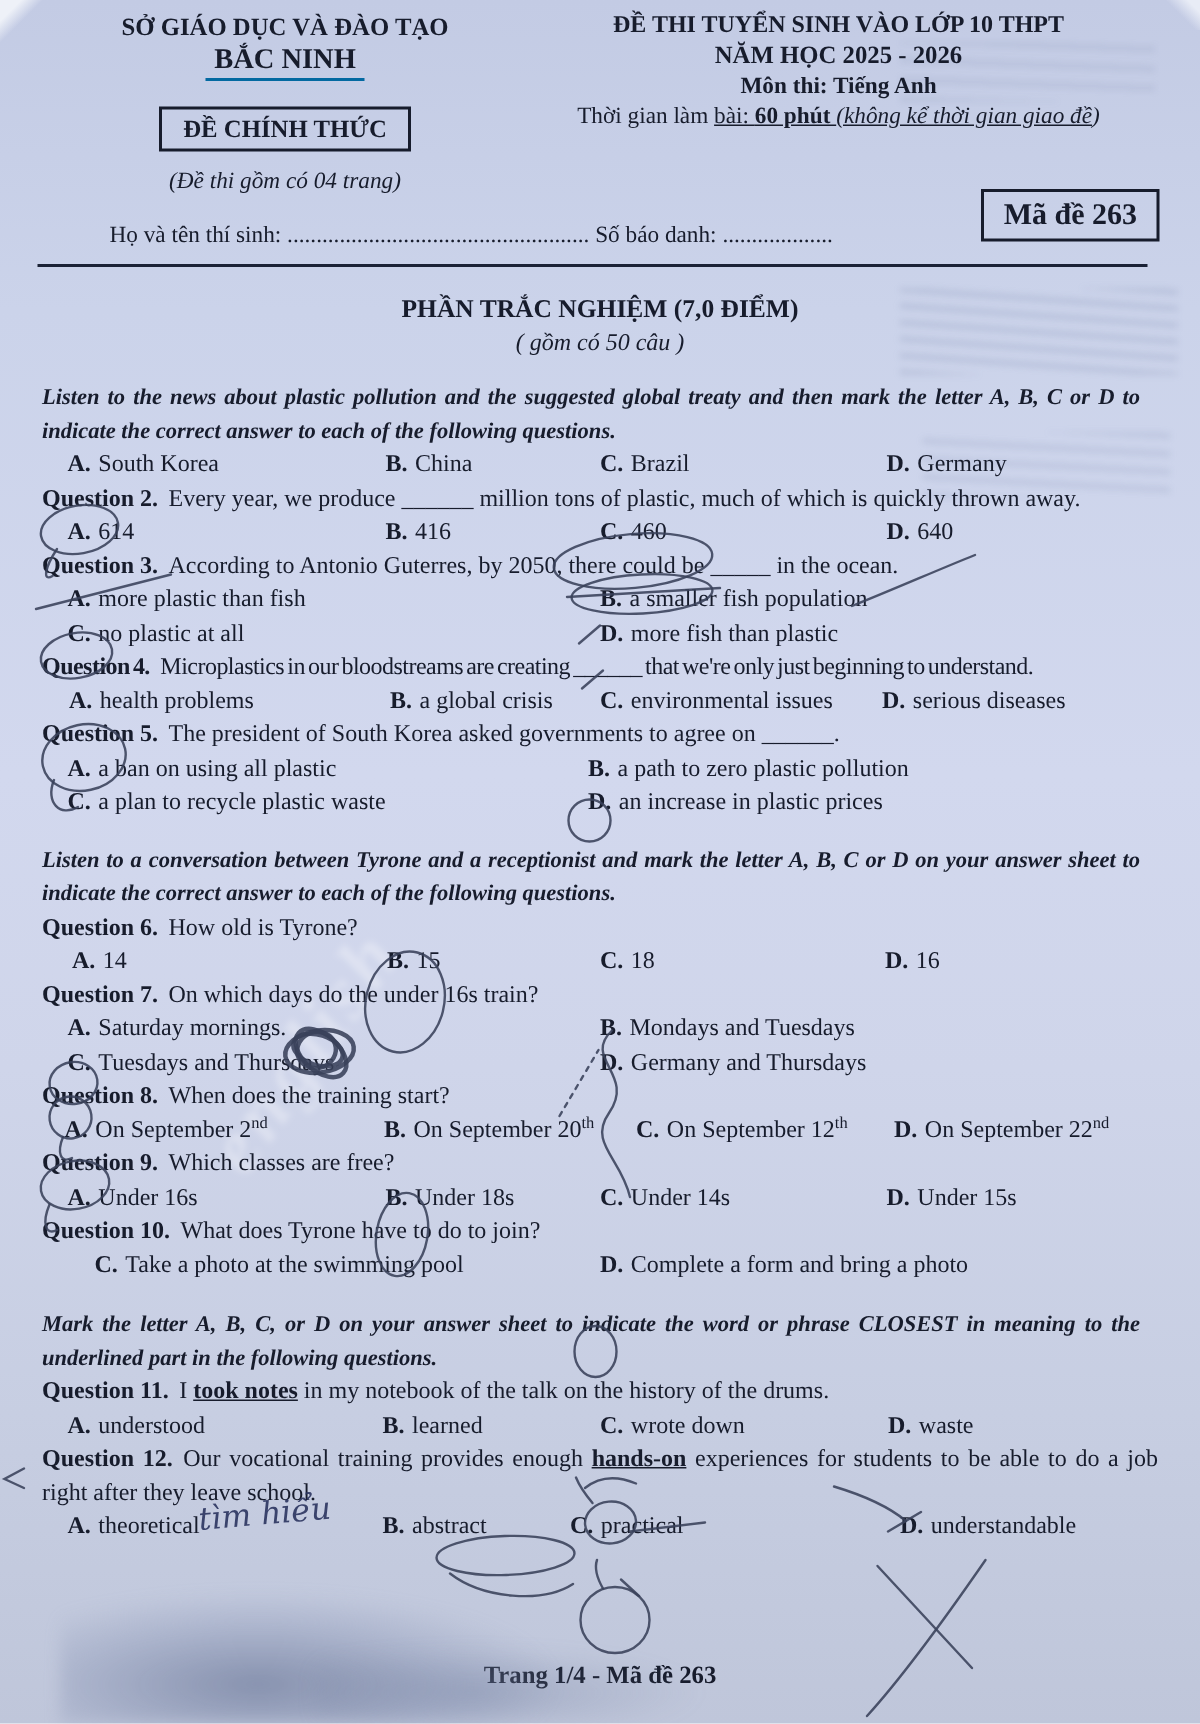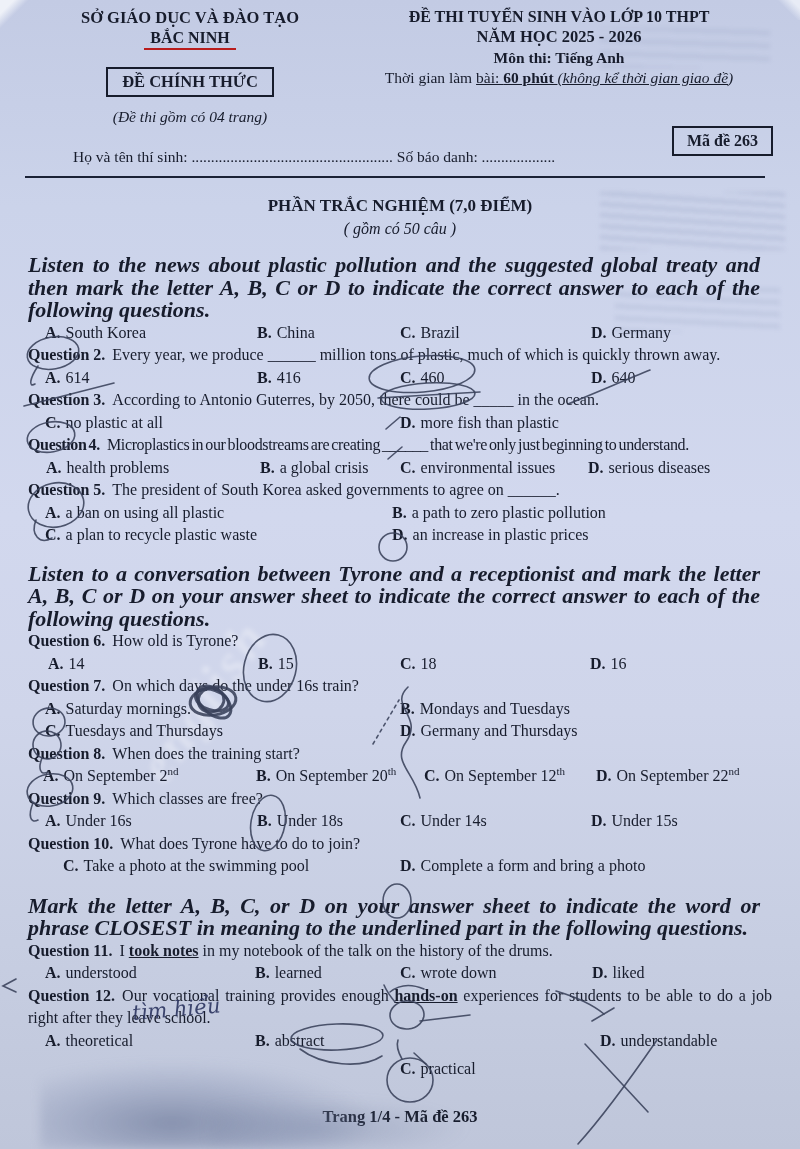--- a/index.html
+++ b/index.html
@@ -30,42 +30,42 @@
     filter:blur(2px); }
   .ghost3{ position:absolute; left:600px; top:28px; width:170px; height:40px;
     background:repeating-linear-gradient(2deg, rgba(108,122,162,.12) 0 4px, rgba(108,122,162,0) 4px 13px);
     filter:blur(2px); }
   .watermark{ position:absolute; left:95px; top:640px; width:260px;
     font-size:52px; font-weight:bold; font-style:italic; letter-spacing:4px;
     color:rgba(255,255,255,.30); transform:rotate(-55deg); filter:blur(2px); }
   
   .hdr-left{ position:absolute; left:38px; top:8px; width:304px; text-align:center; }
   .hdr-left .l1{ font-weight:bold; font-size:16.5px; }
-  .hdr-left .l2{ font-weight:bold; font-size:16px; display:inline-block;
-    border-bottom:2px solid #b91c1c; padding:0 6px 1px; margin-top:1px; }
+  .hdr-left .l2{ font-weight:bold; font-size:19px; display:inline-block;
+    border-bottom:2px solid #0369a1; padding:0 6px 1px; margin-top:1px; }
   .official-box{ display:inline-block; border:2px solid #171c2c; padding:3px 14px;
     font-weight:bold; font-size:16.5px; margin-top:17px; }
   .pages-note{ font-style:italic; font-size:15.5px; margin-top:11px; }
   .hdr-right{ position:absolute; left:340px; top:8px; width:438px; text-align:center; }
   .hdr-right .l1{ font-weight:bold; font-size:16px; }
   .hdr-right .l2{ font-weight:bold; font-size:16.5px; margin-top:1px; }
   .hdr-right .l3{ font-weight:bold; font-size:15.5px; margin-top:2px; }
   .hdr-right .l4{ font-size:15.5px; margin-top:2px; }
   .u{ text-decoration:underline; }
   .b{ font-weight:bold; }
   .i{ font-style:italic; }
   .candidate{ position:absolute; left:30px; top:148px; width:630px; font-size:15.5px; white-space:nowrap;margin-left:43px; }
   .code-box{ position:absolute; right:27px; top:126px; border:2px solid #171c2c;
-    padding:4px 13px; font-weight:bold; font-size:16px; }
+    padding:4px 13px; font-weight:bold; font-size:20px; }
   .rule{ position:absolute; left:25px; top:176px; width:740px; height:2.4px; background:#1b2236; }
   
   .content{ position:absolute; left:0; top:190px; width:800px; }
   .sec-title{ text-align:center; font-weight:bold; font-size:17px; line-height:24px; margin-top:4px; }
   .sec-sub{ text-align:center; font-style:italic; font-size:16px; line-height:22px; }
-  .instr{ font-weight:bold; font-style:italic; font-size:22px; line-height:22.5px;
+  .instr{ font-weight:bold; font-style:italic; font-size:15px; line-height:22.5px;
     padding:0 40px 0 28px; text-align:justify; }
   .question{ font-size:16px; line-height:22.5px; }
   .qtext{ padding:0 28px 0 28px; text-align:justify; }
   .qtext .qnum{ font-weight:bold; margin-right:7px; }
   .question.tight .qtext{ letter-spacing:-0.35px; word-spacing:-1.6px; }
   .optrow{ position:relative; height:22.5px; }
   .opt{ position:absolute; top:0; white-space:nowrap; }
   .opt b{ margin-right:5px; }
   sup{ font-size:11px; vertical-align:super; line-height:0; }
   .footer{ position:absolute; left:0; top:1107px; width:800px; text-align:center;
@@ -121,20 +121,24 @@
           <div class="optrow">
             <span class="opt" style="left: 45px;"><b>A.</b><span>614</span></span>
             <span class="opt" style="left: 257px;"><b>B.</b><span>416</span></span>
             <span class="opt" style="left: 400px;"><b>C.</b><span>460</span></span>
             <span class="opt" style="left: 591px;"><b>D.</b><span>640</span></span>
           </div>
         </div>
         <div class="question">
           <div class="qtext"><span class="qnum">Question 3.</span><span>According to Antonio Guterres, by 2050, there could be _____ in the ocean.</span></div>
           <div class="optrow">
+            <span class="opt" style="left: 45px;"><b>A.</b><span>more plastic than fish</span></span>
+            <span class="opt" style="left: 400px;"><b>B.</b><span>a smaller fish population</span></span>
+          </div>
+          <div class="optrow">
             <span class="opt" style="left: 45px;"><b>C.</b><span>no plastic at all</span></span>
             <span class="opt" style="left: 400px;"><b>D.</b><span>more fish than plastic</span></span>
           </div>
         </div>
         <div class="question tight">
           <div class="qtext"><span class="qnum">Question 4.</span><span>Microplastics in our bloodstreams are creating ______ that we're only just beginning to understand.</span></div>
           <div class="optrow">
             <span class="opt" style="left: 46px;"><b>A.</b><span>health problems</span></span>
             <span class="opt" style="left: 260px;"><b>B.</b><span>a global crisis</span></span>
             <span class="opt" style="left: 400px;"><b>C.</b><span>environmental issues</span></span>
@@ -198,29 +202,29 @@
             <span class="opt" style="left: 400px;"><b>D.</b><span>Complete a form and bring a photo</span></span>
           </div>
         </div>
         <div class="instr" style="margin-top: 17px;">Mark the letter A, B, C, or D on your answer sheet to indicate the word or phrase CLOSEST in meaning to the underlined part in the following questions.</div>
         <div class="question">
           <div class="qtext"><span class="qnum">Question 11.</span><span>I </span><span class="b u ">took notes</span><span> in my notebook of the talk on the history of the drums.</span></div>
           <div class="optrow">
             <span class="opt" style="left: 45px;"><b>A.</b><span>understood</span></span>
             <span class="opt" style="left: 255px;"><b>B.</b><span>learned</span></span>
             <span class="opt" style="left: 400px;"><b>C.</b><span>wrote down</span></span>
-            <span class="opt" style="left: 592px;"><b>D.</b><span>liked</span></span>
+            <span class="opt" style="left: 592px;"><b>D.</b><span>waste</span></span>
           </div>
         </div>
         <div class="question">
           <div class="qtext"><span class="qnum">Question 12.</span><span>Our vocational training provides enough </span><span class="b u ">hands-on</span><span> experiences for students to be able to do a job right after they leave school.</span></div>
           <div class="optrow">
             <span class="opt" style="left: 45px;"><b>A.</b><span>theoretical</span></span>
             <span class="opt" style="left: 255px;"><b>B.</b><span>abstract</span></span>
-            <span class="opt" style="left: 400px; margin-top: 28px;"><b>C.</b><span>practical</span></span>
+            <span class="opt" style="left: 380px;"><b>C.</b><span>practical</span></span>
             <span class="opt" style="left: 600px;"><b>D.</b><span>understandable</span></span>
           </div>
         </div>
       </div>
   </div>
 
   <div class="footer">Trang 1/4 - Mã đề 263</div>
 
   <div class="smudge"></div>
   <div class="smudge2"></div>

